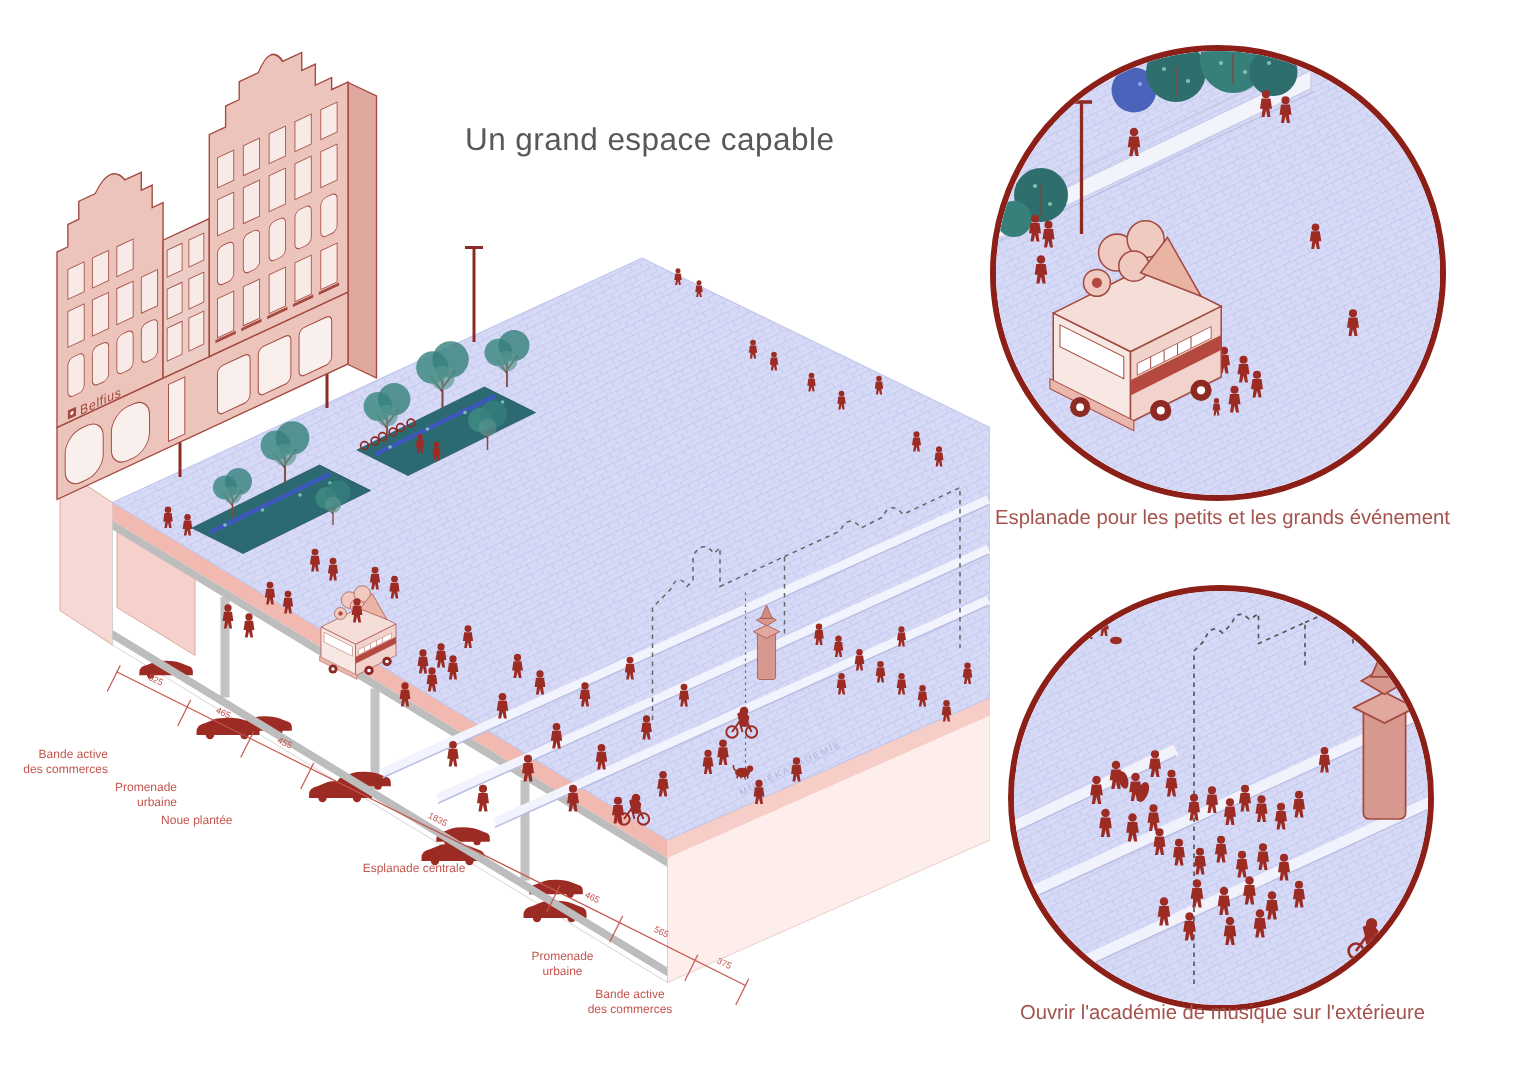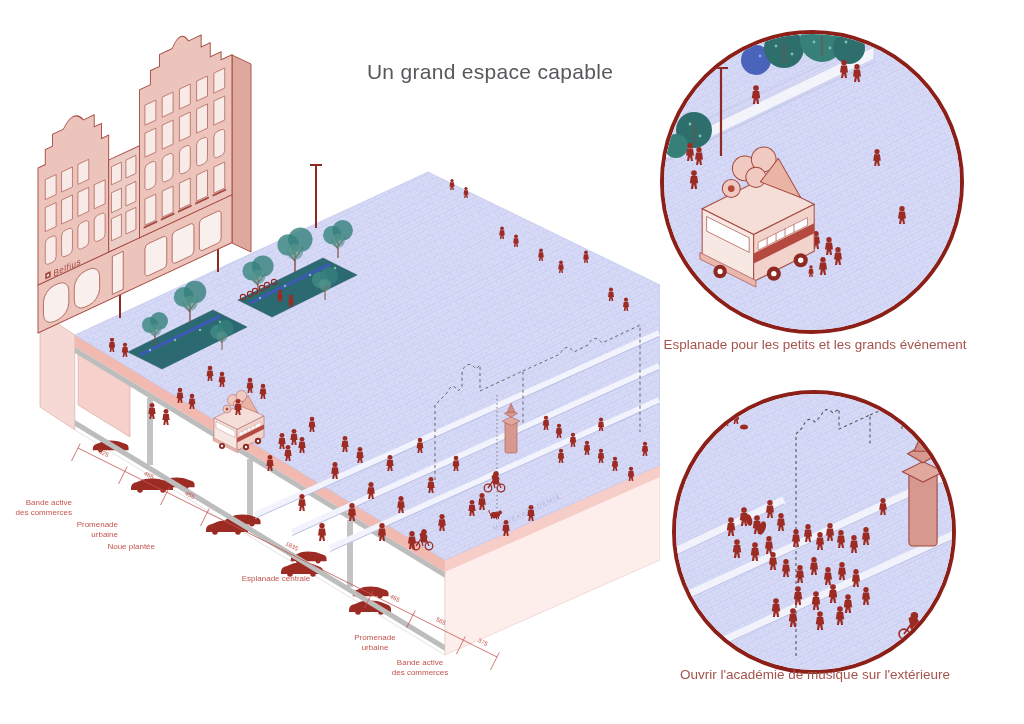--- a/index.html
+++ b/index.html
@@ -1,18 +1,18 @@
 <!DOCTYPE html>
 <html><head>
 <meta charset="utf-8">
 <style>
   html,body{margin:0;padding:0;background:#fff;}
   #page{position:relative;width:1024px;height:724px;background:#ffffff;overflow:hidden;
         font-family:"Liberation Sans",sans-serif;}
-  #title{position:absolute;left:310px;top:60px;width:360px;text-align:center;
+  #title{position:absolute;left:310px;top:82px;width:360px;text-align:left;
          font-size:21px;color:#57585c;letter-spacing:.3px;}
   .detail-circle{position:absolute;border:4px solid #8c2018;border-radius:50%;overflow:hidden;background:#fff;}
   #circle-top{left:660px;top:30px;width:296px;height:296px;}
   #circle-bottom{left:672px;top:390px;width:276px;height:276px;}
   .detail-caption{position:absolute;left:600px;width:430px;text-align:center;
                   font-size:13.5px;color:#a4534d;}
   #caption-top{top:337px;}
   #caption-bottom{top:667px;}
   svg text{font-family:"Liberation Sans",sans-serif;}
   .dimtxt{fill:#c4554e;font-size:8px;}

